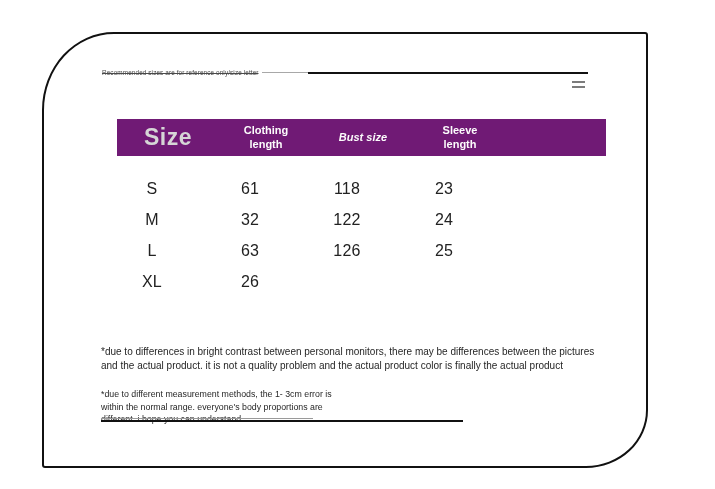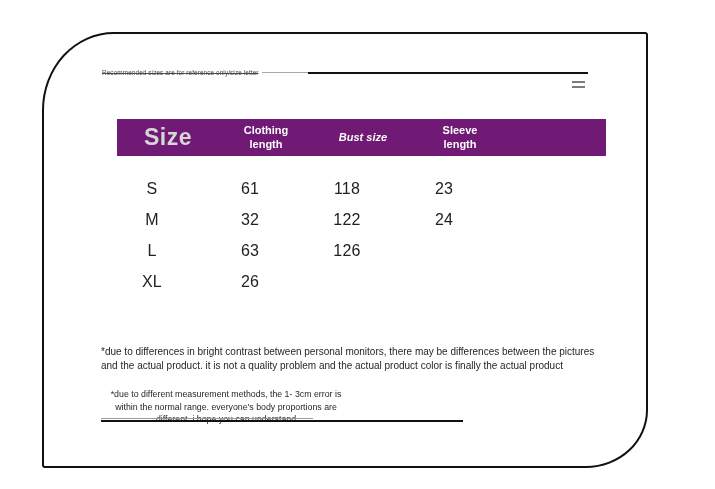--- a/index.html
+++ b/index.html
@@ -92,21 +92,20 @@
     width: 508px;
     font-size: 10px; line-height: 13.5px;
     color: #262626;
   }
   .disclaimer-measurement {
     position: absolute;
     left: 57px; top: 354px;
     width: 250px;
     font-size: 8.8px; line-height: 12.5px;
     color: #262626;
-    text-align: center;
   }
   .bottom-rule-gray {
     position: absolute;
     left: 57px; top: 384px;
     width: 212px; height: 1px;
     background: #9a9a9a;
   }
   .bottom-rule-black {
     position: absolute;
     left: 57px; top: 386px;
@@ -159,20 +158,21 @@
       <div class="cell">32</div>
       <div class="cell">122</div>
       <div class="cell">24</div>
       <div></div>
     </div>
 
     <div class="table-row grid-cols">
       <div class="cell">L</div>
       <div class="cell">63</div>
       <div class="cell">126</div>
+      <div class="cell">25</div>
       <div></div>
     </div>
 
     <div class="table-row grid-cols">
       <div class="cell">XL</div>
       <div class="cell">26</div>
       <div></div>
     </div>
 
   </div>

